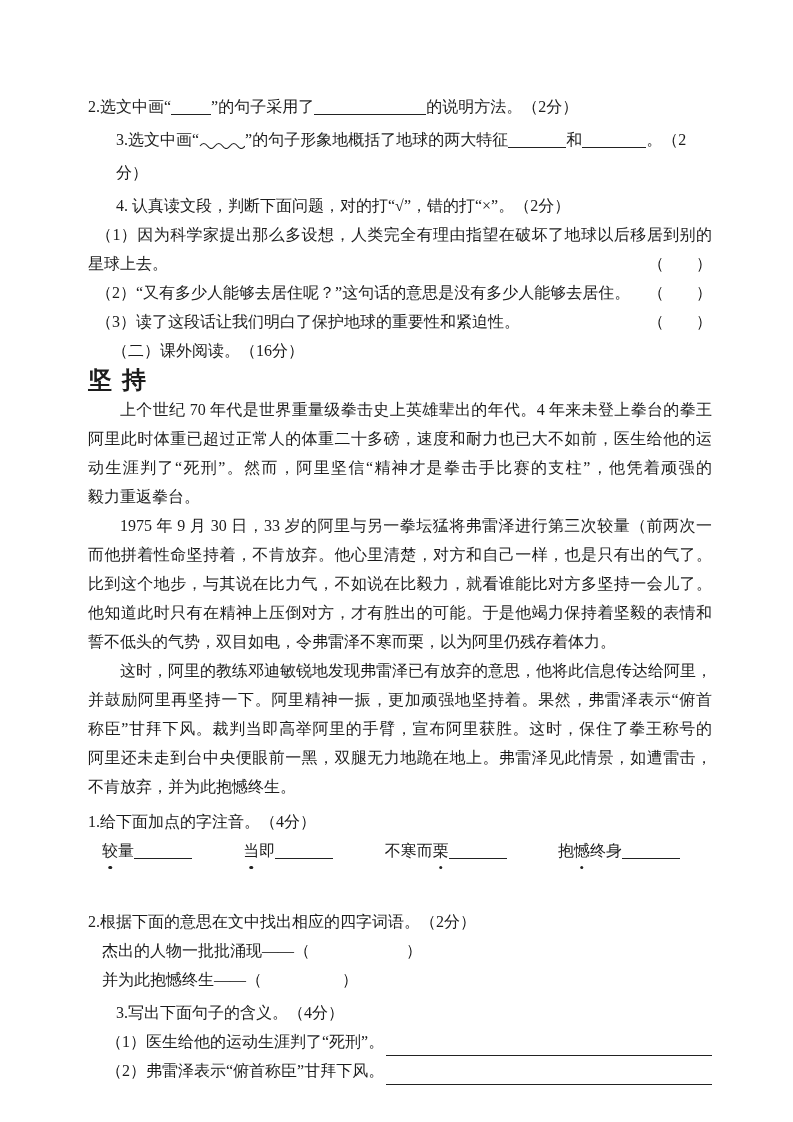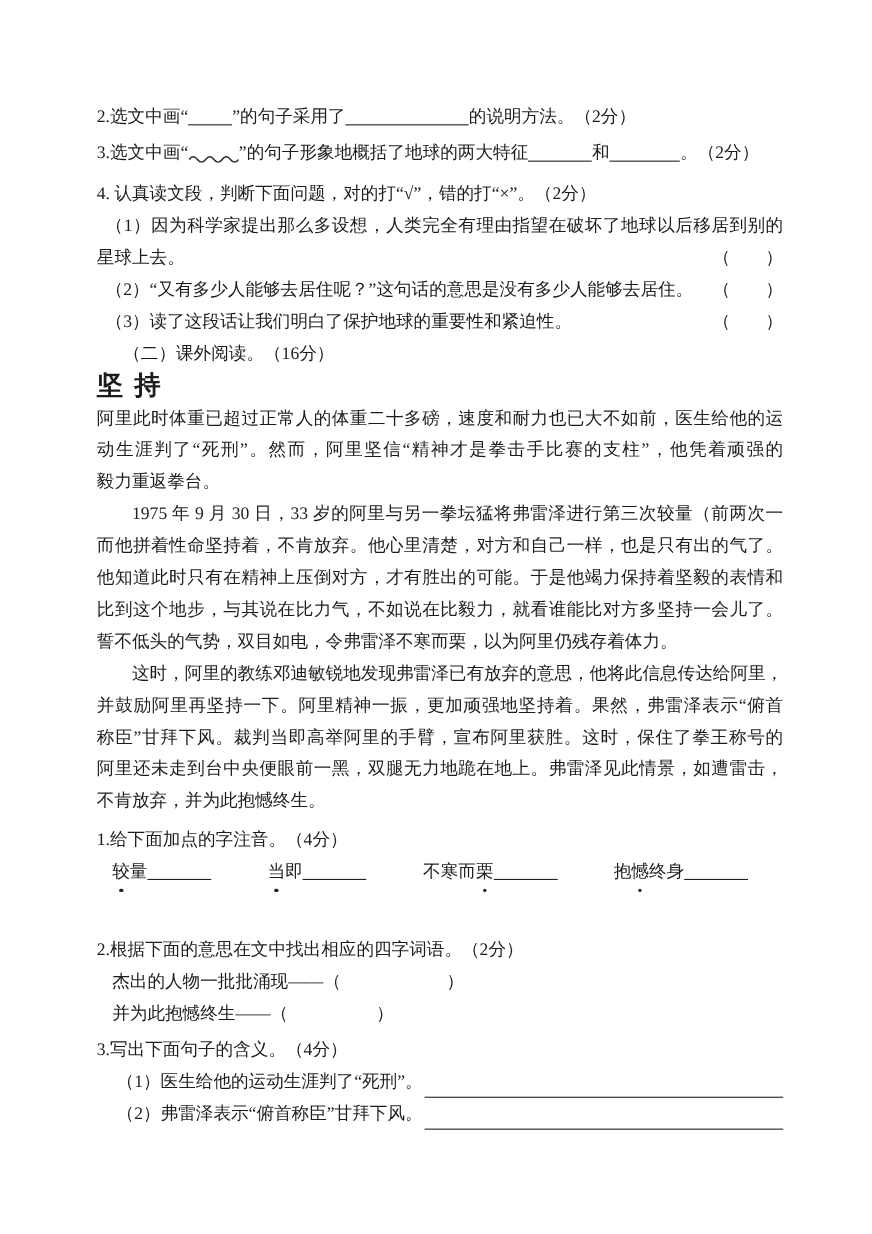--- a/index.html
+++ b/index.html
@@ -10,21 +10,21 @@
   }
   .page{padding:92px 81px 0 88px;}
   .ln{line-height:29px;min-height:29px;}
   .just{text-align:justify;text-align-last:justify;text-justify:inter-character;}
   .ind{text-indent:32px;}
   .title{text-align:left;font-size:24px;font-weight:bold;letter-spacing:2px;line-height:30px;}
   .heading{padding-left:24px;}
   .sub{padding-left:8px;}
   .sub2{padding-left:14px;}
   .sub3{padding-left:18px;}
-  .mt4{margin-top:4px;}
+  .mt4{margin-top:4px;margin-left:28px;}
   .mt6{margin-top:6px;}
   .mt21{margin-top:21px;}
   .tfrow{display:flex;justify-content:space-between;gap:16px;}
   .tfrow .txt{flex:0 1 auto;}
   .paren{white-space:pre;flex:0 0 auto;}
   .blank{display:inline-block;border-bottom:1px solid #222;height:14px;vertical-align:-3px;}
   .w40{width:40px;}
   .w112{width:112px;}
   .w58{width:58px;}
   .w64{width:64px;}
@@ -74,30 +74,31 @@
     <span class="paren">（　　）</span>
   </div>
 
   <div class="ln heading">
     <span>（二）课外阅读。（16分）</span>
   </div>
 
   <div class="ln title">坚 持</div>
 
   <div>
+    <div class="ln just ind">上个世纪 70 年代是世界重量级拳击史上英雄辈出的年代。4 年来未登上拳台的拳王</div>
     <div class="ln just">阿里此时体重已超过正常人的体重二十多磅，速度和耐力也已大不如前，医生给他的运</div>
     <div class="ln just">动生涯判了“死刑”。然而，阿里坚信“精神才是拳击手比赛的支柱”，他凭着顽强的</div>
     <div class="ln">毅力重返拳台。</div>
   </div>
 
   <div>
     <div class="ln just ind">1975 年 9 月 30 日，33 岁的阿里与另一拳坛猛将弗雷泽进行第三次较量（前两次一</div>
     <div class="ln just">而他拼着性命坚持着，不肯放弃。他心里清楚，对方和自己一样，也是只有出的气了。</div>
+    <div class="ln just">比到这个地步，与其说在比力气，不如说在比毅力，就看谁能比对方多坚持一会儿了。</div>
     <div class="ln just">他知道此时只有在精神上压倒对方，才有胜出的可能。于是他竭力保持着坚毅的表情和</div>
-    <div class="ln just">比到这个地步，与其说在比力气，不如说在比毅力，就看谁能比对方多坚持一会儿了。</div>
     <div class="ln">誓不低头的气势，双目如电，令弗雷泽不寒而栗，以为阿里仍残存着体力。</div>
   </div>
 
   <div>
     <div class="ln just ind">这时，阿里的教练邓迪敏锐地发现弗雷泽已有放弃的意思，他将此信息传达给阿里，</div>
     <div class="ln just">并鼓励阿里再坚持一下。阿里精神一振，更加顽强地坚持着。果然，弗雷泽表示“俯首</div>
     <div class="ln just">称臣”甘拜下风。裁判当即高举阿里的手臂，宣布阿里获胜。这时，保住了拳王称号的</div>
     <div class="ln just">阿里还未走到台中央便眼前一黑，双腿无力地跪在地上。弗雷泽见此情景，如遭雷击，</div>
     <div class="ln">不肯放弃，并为此抱憾终生。</div>
   </div>

